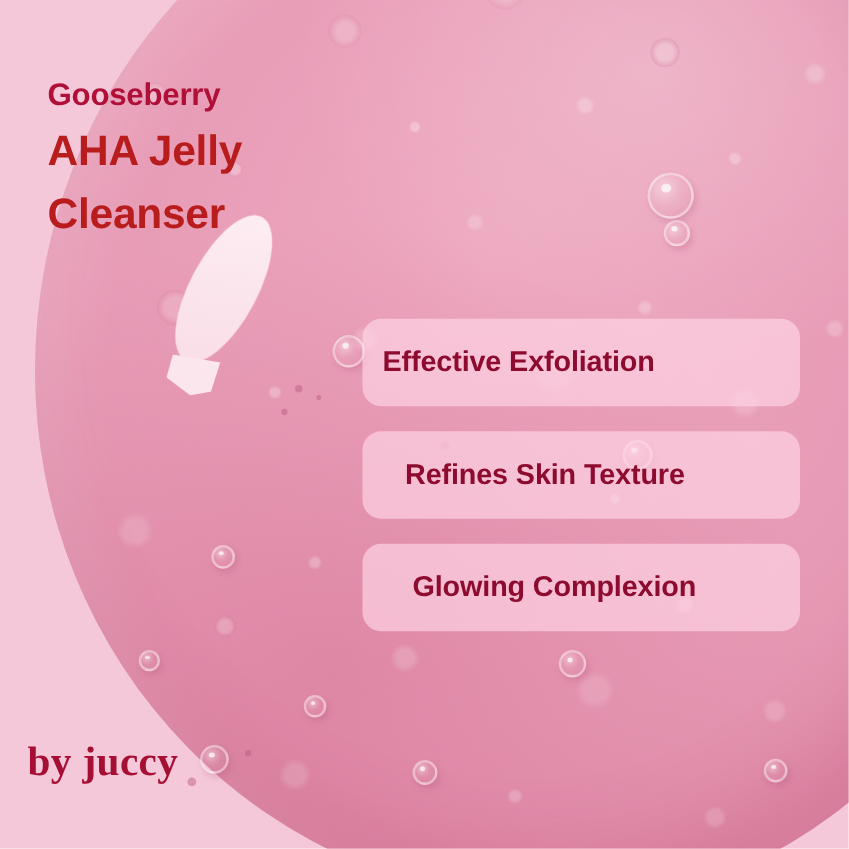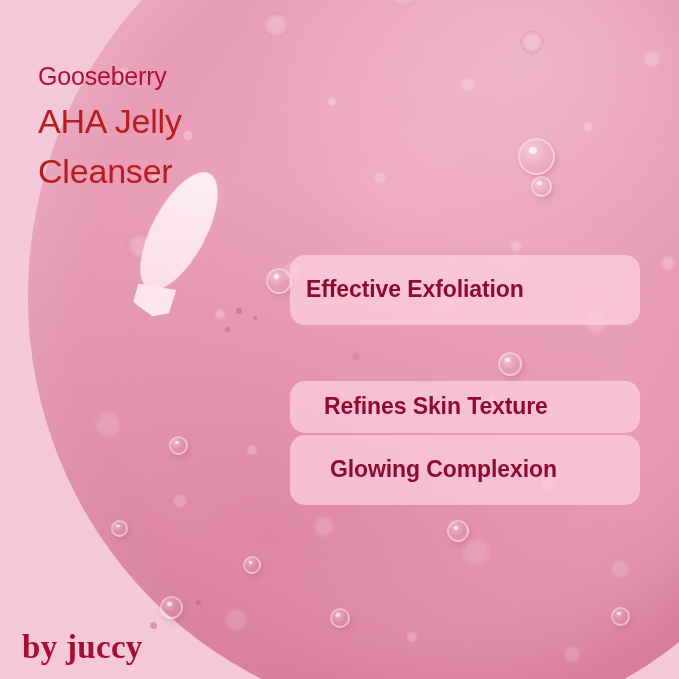--- a/index.html
+++ b/index.html
@@ -136,21 +136,21 @@
     transform: rotate(-6deg);
   }
 
   
   .headline {
     position: absolute;
     left: 38px;
     top: 62px;
     width: 300px;
     color: #b01038;
-    font-weight: normal;
+    font-weight: bold;
     line-height: 1.16;
     letter-spacing: -0.2px;
   }
   .headline .line-sub {
     font-size: 25px;
     display: block;
     margin-bottom: 3px;
   }
   .headline .line-main {
     font-size: 34px;
@@ -172,29 +172,29 @@
     padding: 0 34px;
   }
   .pill-text {
     color: #8e0b30;
     font-size: 23px;
     font-weight: bold;
     line-height: 1.28;
     letter-spacing: -0.1px;
   }
   #pill-0 { top: 255px; height: 70px; padding-left: 16px; }
-  #pill-1 { top: 345px; height: 52px; margin-top: 36px; }
+  #pill-1 { top: 345px; height: 70px; }
   #pill-2 { top: 435px; height: 70px; padding-left: 40px; }
   #pill-3 { top: 523px; height: 87px; }
 
   
   .brand {
     position: absolute;
     left: 22px;
-    top: 629px;
+    top: 592px;
     font-family: "Liberation Serif", serif;
     font-weight: bold;
     font-size: 33px;
     color: #a60f34;
     letter-spacing: 0.3px;
   }
 </style>
 </head>
 <body>
 

